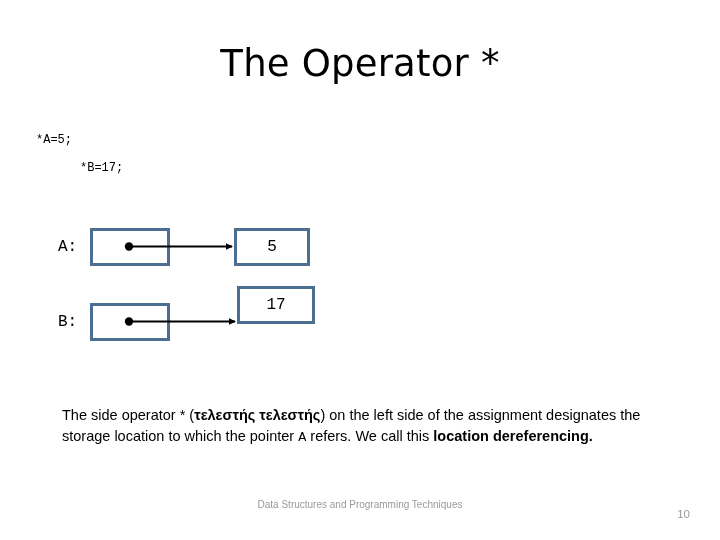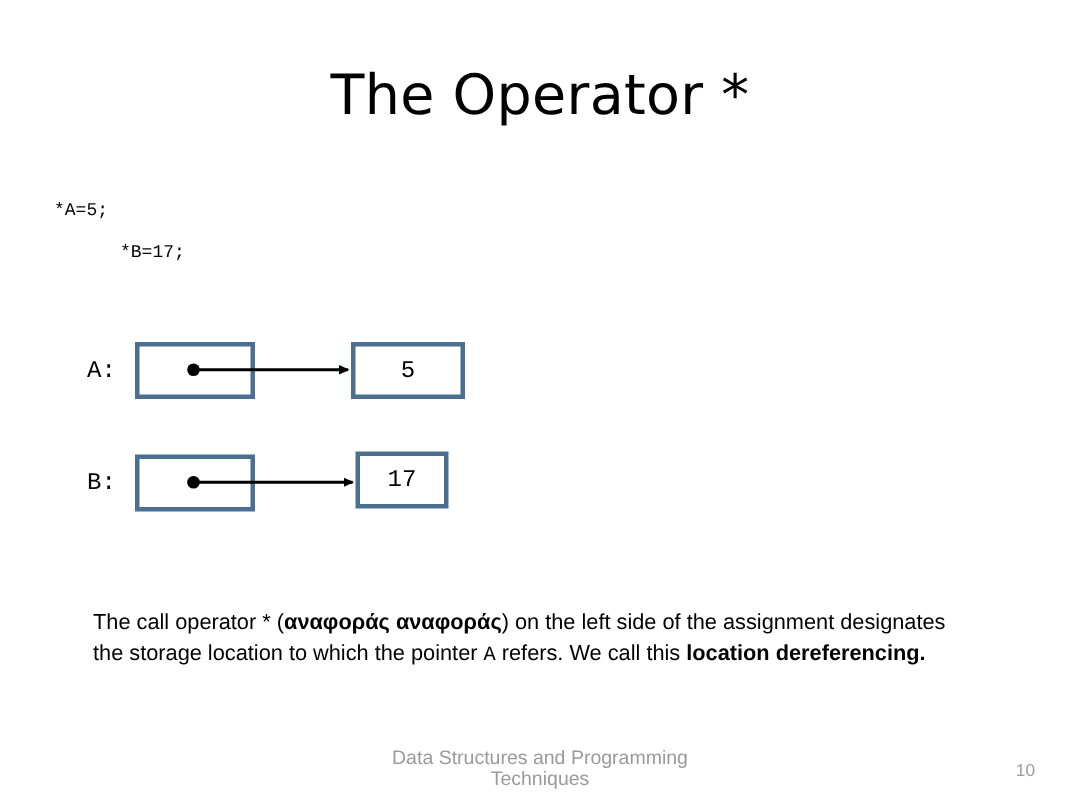--- a/index.html
+++ b/index.html
@@ -83,21 +83,21 @@
     font-size: 16px;
     color: #000000;
     white-space: pre;
   }
 
   
   #box-pointer-a { left: 90px;  top: 228px; width: 80px;  height: 38px; }
   #box-value-a   { left: 234px; top: 228px; width: 76px;  height: 38px; }
   
   #box-pointer-b { left: 90px;  top: 303px; width: 80px;  height: 38px; }
-  #box-value-b   { left: 237px; top: 301px; width: 62px;  height: 38px; }
+  #box-value-b   { left: 237px; top: 286px; width: 78px;  height: 38px; }
 
   
   #body-text {
     position: absolute;
     left: 62px;
     top: 405px;
     width: 590px;
     font-family: "Liberation Sans", sans-serif;
     font-size: 14.5px;
     line-height: 20.5px;
@@ -112,21 +112,21 @@
   #body-text .strong { font-weight: bold; }
 
   
   #footer-note {
     position: absolute;
     left: 240px;
     top: 498px;
     width: 240px;
     text-align: center;
     font-family: "Liberation Sans", sans-serif;
-    font-size: 13px;
+    font-size: 10px;
     line-height: 14px;
     color: #9a9a9a;
   }
   #page-number {
     position: absolute;
     left: 650px;
     top: 508px;
     width: 40px;
     text-align: right;
     font-family: "Liberation Sans", sans-serif;
@@ -166,18 +166,18 @@
         <line x1="129" y1="246.5" x2="232" y2="246.5" stroke="#000000" stroke-width="2.1" marker-end="url(#arrowhead)"></line>
       </g>
 
       <g>
         <circle cx="129" cy="321.5" r="4.2" fill="#000000"></circle>
         <line x1="129" y1="321.5" x2="235" y2="321.5" stroke="#000000" stroke-width="2.1" marker-end="url(#arrowhead)"></line>
       </g>
     </svg>
   </div>
 
-  <div id="body-text"><span>The call operator * (</span><span class="greek">αναφοράς αναφοράς</span><span>) on the left side of the assignment designates the storage location to which the pointer </span><span class="mono">A</span><span> refers. We call this </span><span class="strong">location dereferencing.</span></div>
+  <div id="body-text"><span>The side operator * (</span><span class="greek">τελεστής τελεστής</span><span>) on the left side of the assignment designates the storage location to which the pointer </span><span class="mono">A</span><span> refers. We call this </span><span class="strong">location dereferencing.</span></div>
 
   <div id="footer-note">Data Structures and Programming Techniques</div>
   <div id="page-number">10</div>
 
 </div>
 
 </body></html>

